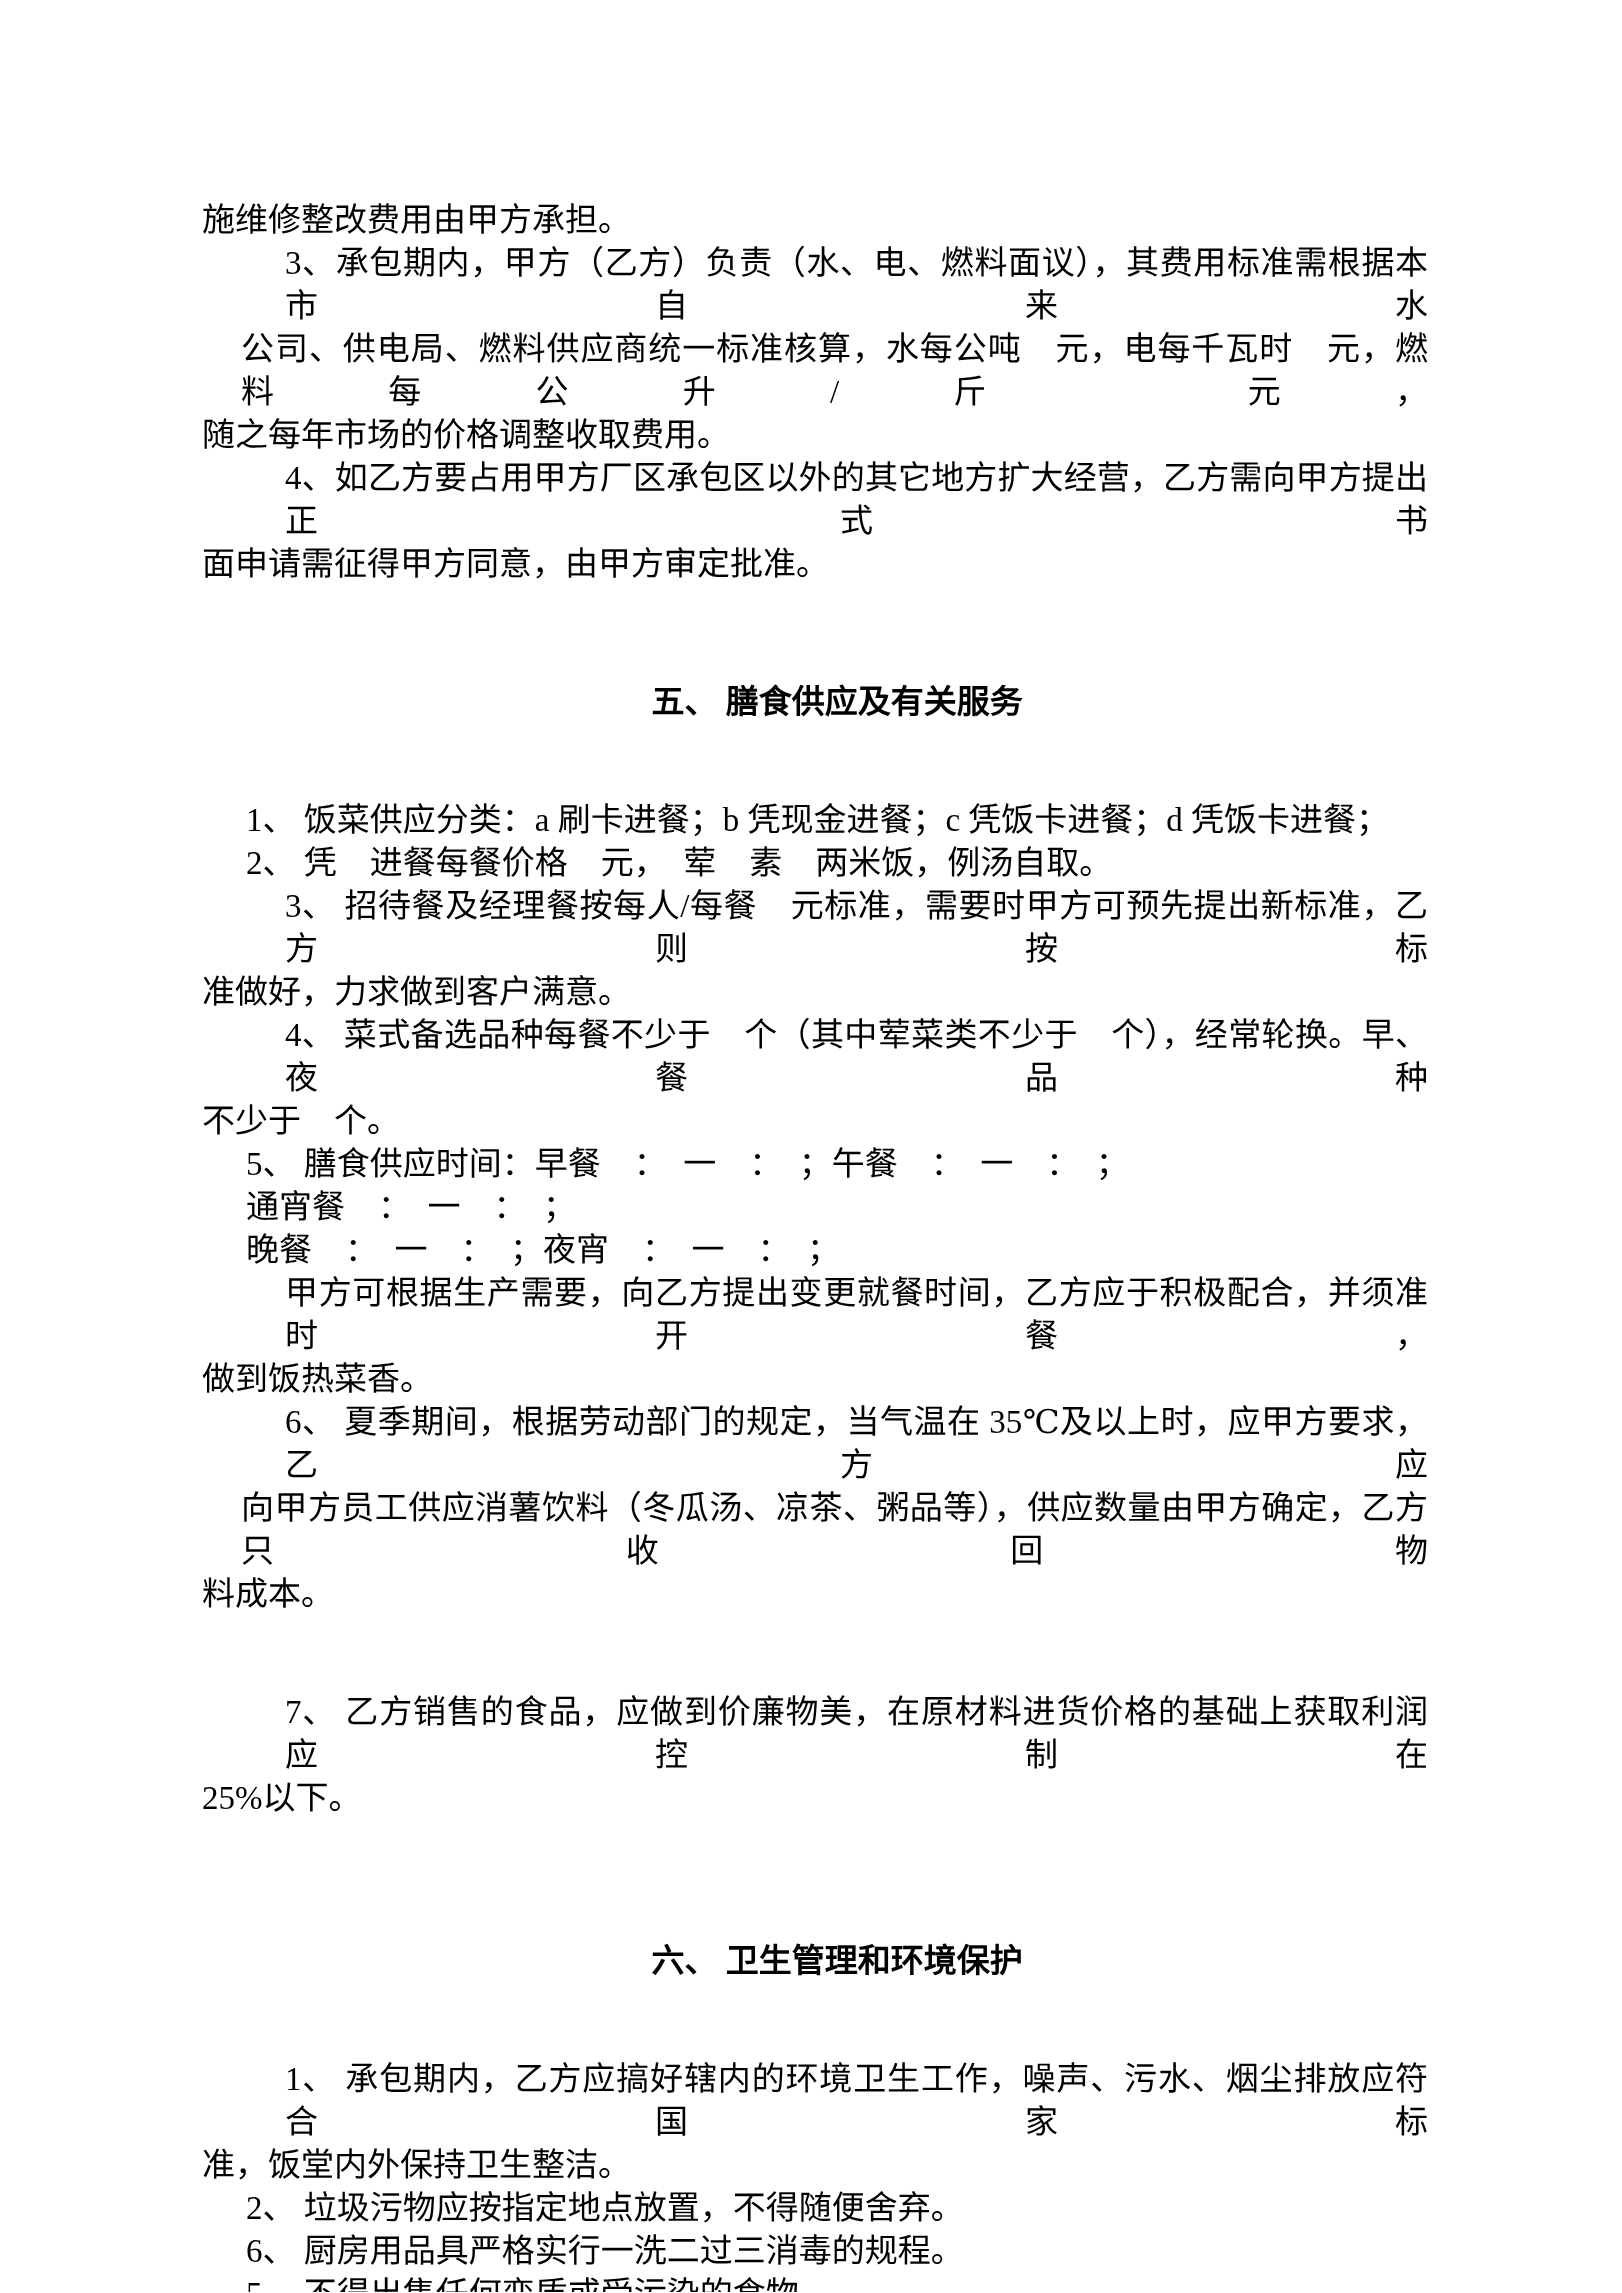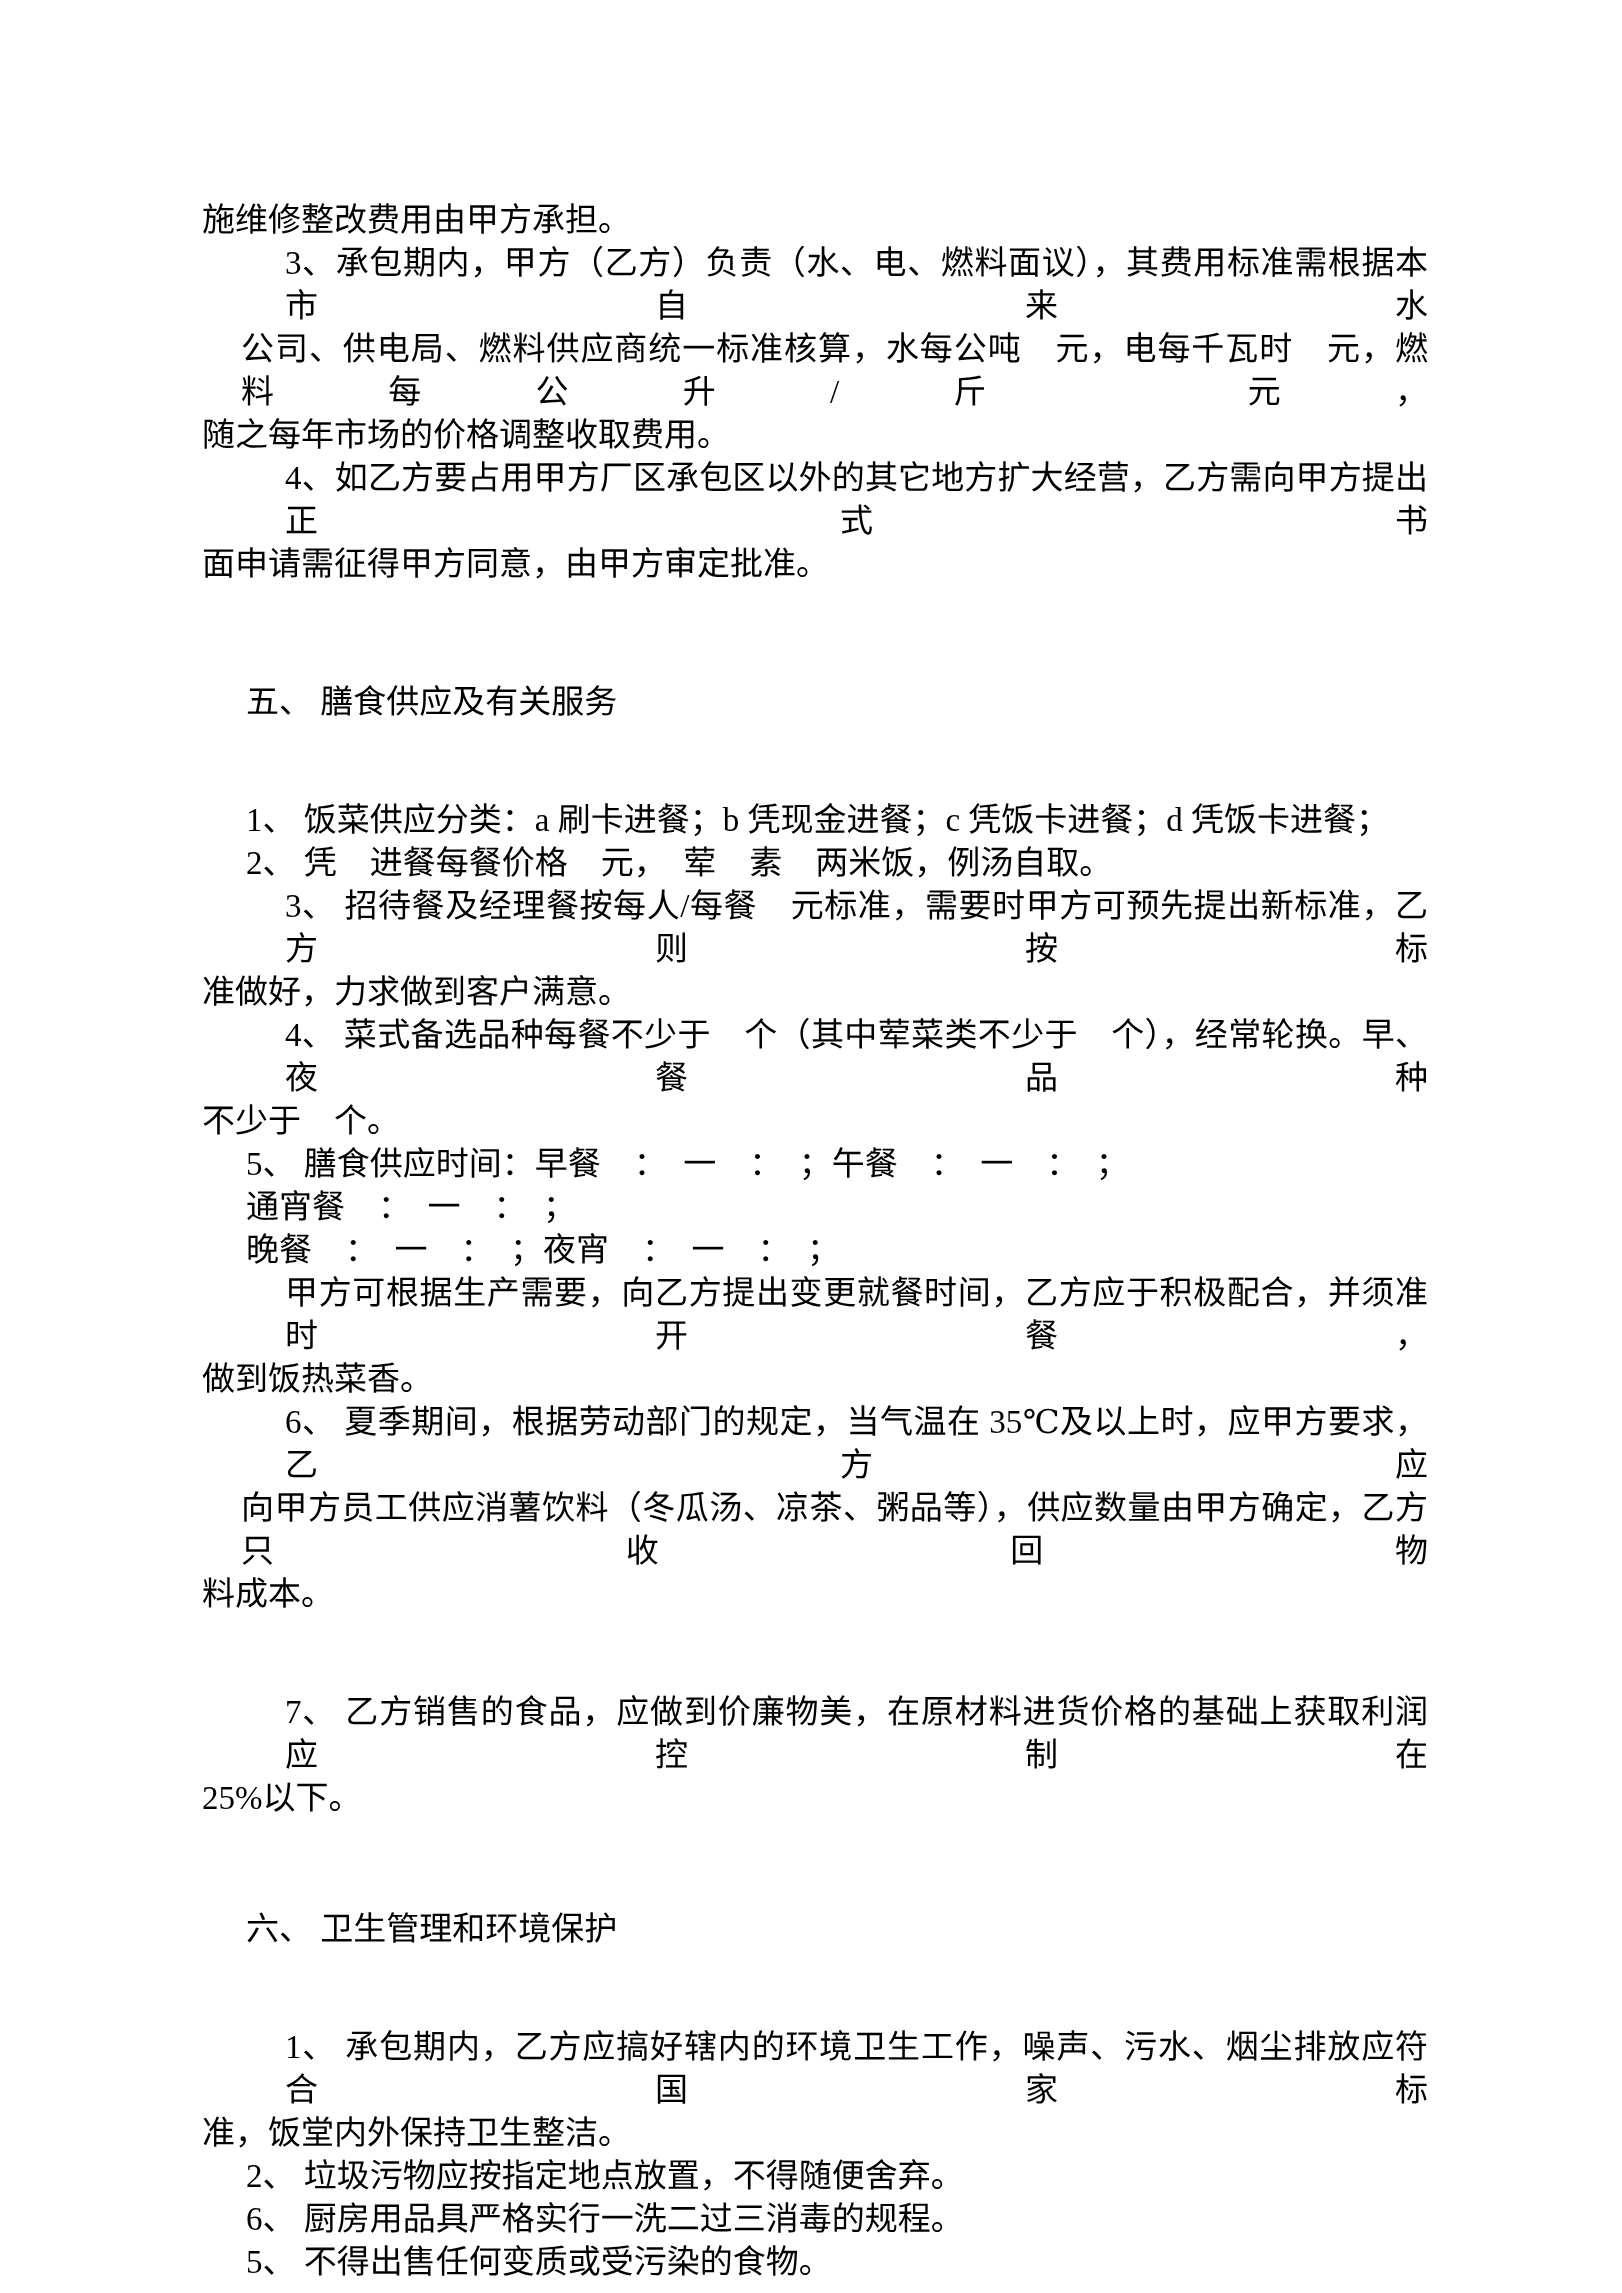--- a/index.html
+++ b/index.html
@@ -24,25 +24,26 @@
   }
   .indent {
     padding-left: 44px;
   }
   .full {
     text-align: justify;
     text-align-last: justify;
     margin-left: 39px;
   }
   .heading {
-    font-weight: normal;
+    font-weight: bold;
+    text-align: center;
   }
   .gap-a { margin-top: 95px; }
   .gap-b { margin-top: 75px; }
-  .gap-c { margin-top: 88px; }
+  .gap-c { margin-top: 120px; }
 </style>
 </head>
 <body>
 
 <div class="page">
   <div class="line">施维修整改费用由甲方承担。</div>
   <div class="line indent full">3、承包期内，甲方（乙方）负责（水、电、燃料面议），其费用标准需根据本市自来水</div>
   <div class="line full">公司、供电局、燃料供应商统一标准核算，水每公吨　元，电每千瓦时　元，燃料每公升/斤　元，</div>
   <div class="line">随之每年市场的价格调整收取费用。</div>
   <div class="line indent full">4、如乙方要占用甲方厂区承包区以外的其它地方扩大经营，乙方需向甲方提出正式书</div>

